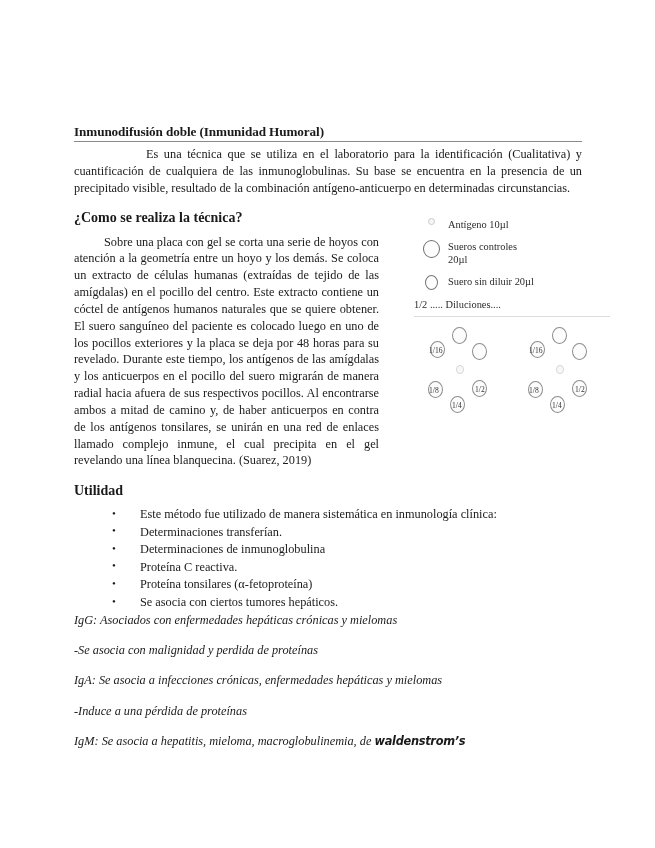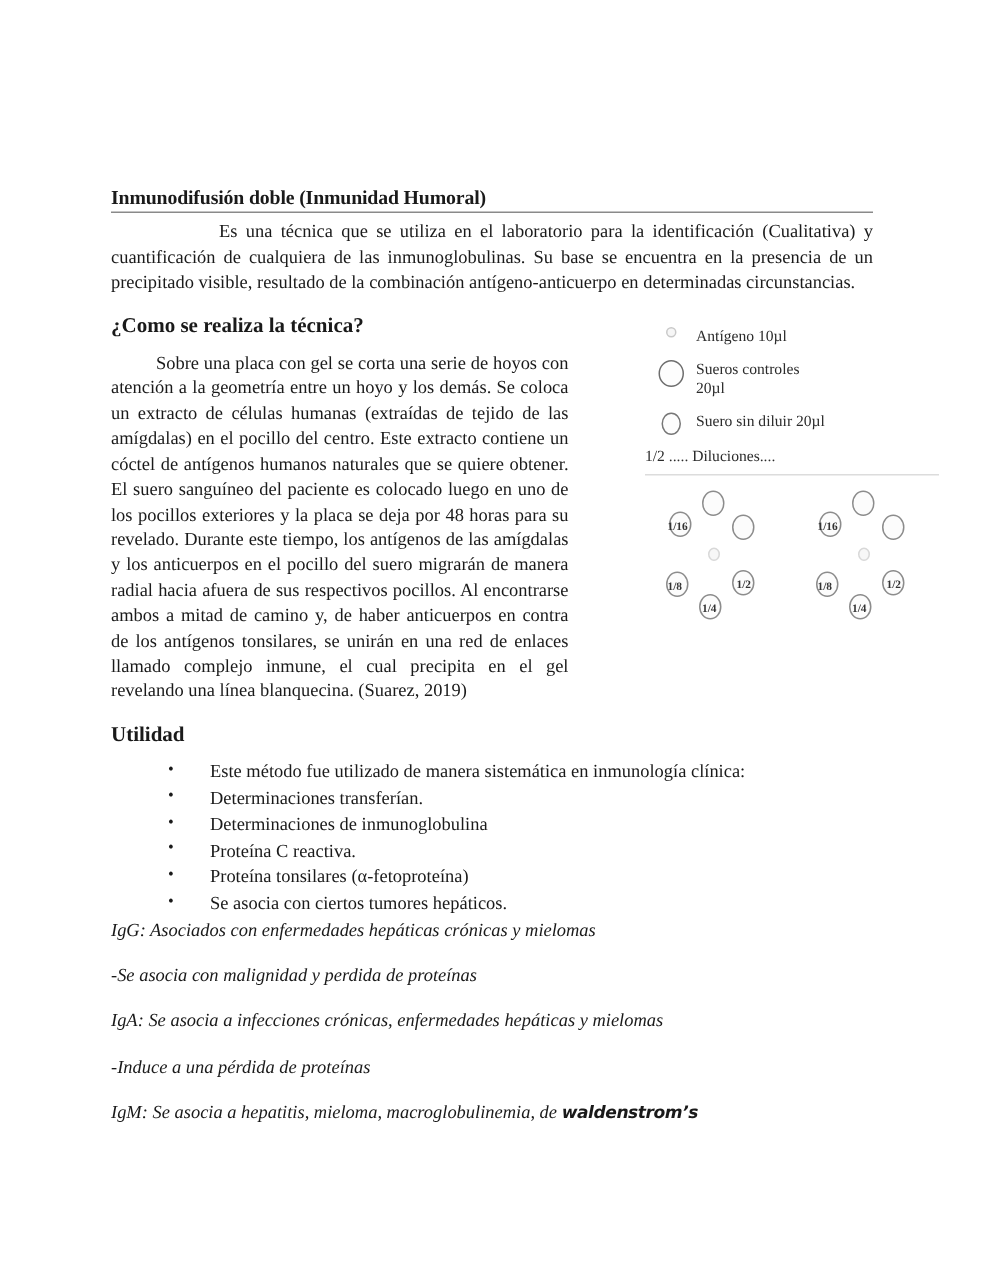--- a/index.html
+++ b/index.html
@@ -77,21 +77,21 @@
     width: 305px;
     margin-top: 7px;
   }
   .tech-col p {
     text-indent: 30px;
   }
 
   
   .figure {
     position: absolute;
-    left: 356px;
+    left: 340px;
     top: 8px;
     width: 215px;
   }
   .legend-row {
     display: flex;
     align-items: flex-start;
     margin-bottom: 9px;
   }
   .legend-mark {
     width: 34px;
@@ -166,21 +166,21 @@
     height: 17px;
   }
   .r-center {
     width: 8px; height: 9px;
     border: 1px solid #d8d8d8;
     background: #f7f7f7;
   }
   .r-label {
     position: absolute;
     font-size: 7.6px;
-    font-weight: bold;
+    font-weight: normal;
     color: #333;
     font-family: "Liberation Serif", serif;
     white-space: nowrap;
   }
 
   
   .bullets {
     margin: 6px 0 0 0;
     padding: 0;
     list-style: none;

